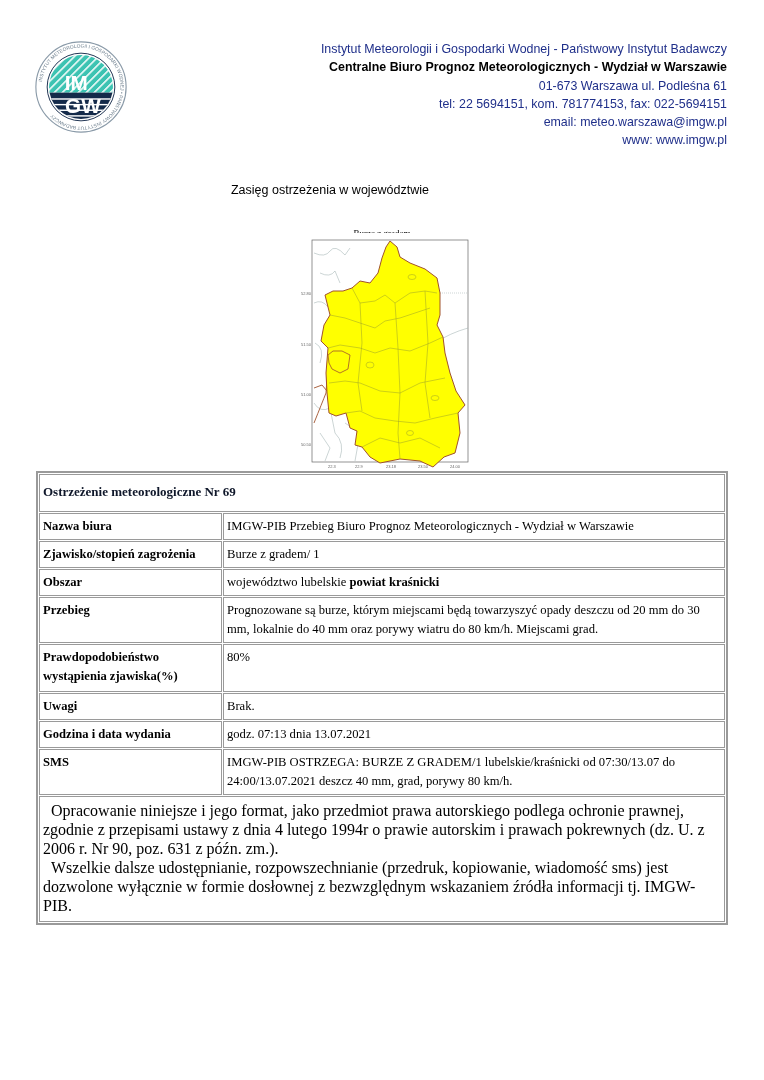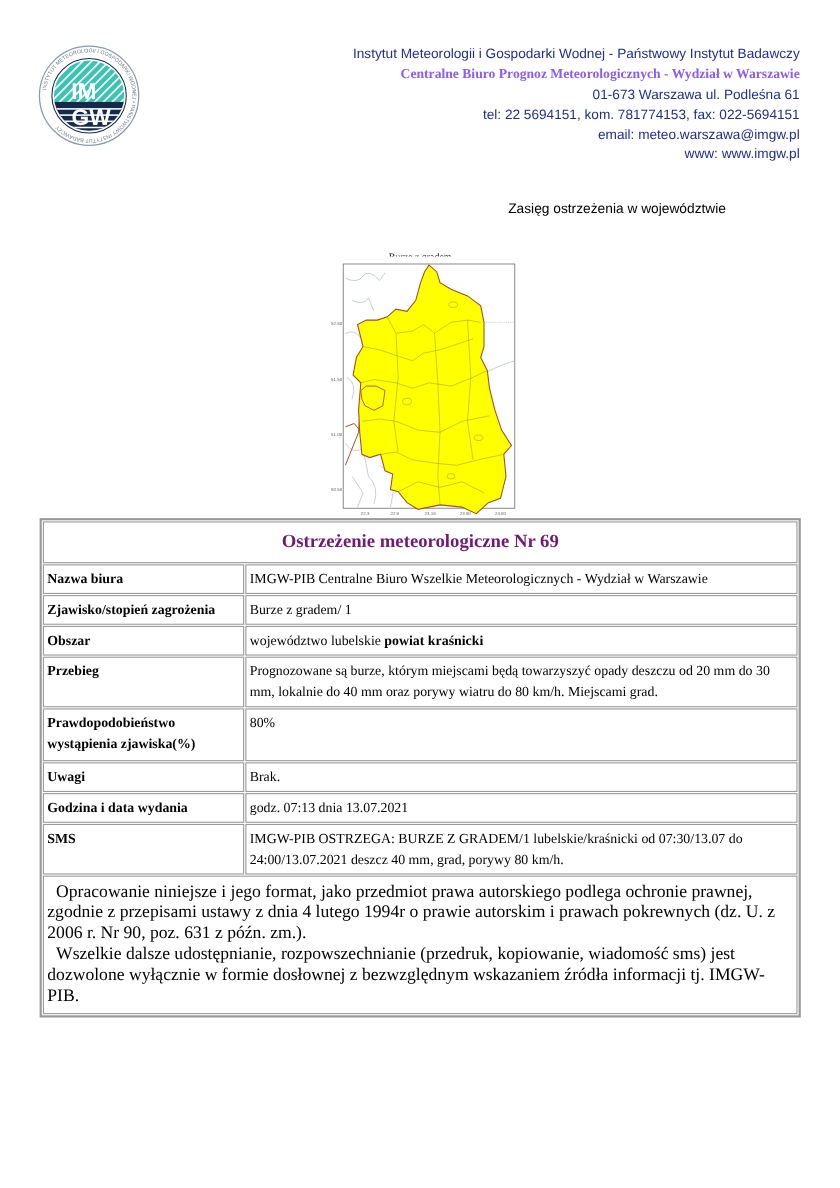--- a/index.html
+++ b/index.html
@@ -1,29 +1,29 @@
 <!DOCTYPE html>
 <html><head>
 <meta charset="utf-8">
 <style>
   html, body { margin: 0; padding: 0; background: #ffffff; }
   body { width: 764px; height: 1080px; position: relative; overflow: hidden; font-family: "Liberation Serif", serif; color: #000; }
 
   .logo { position: absolute; left: 34px; top: 40px; width: 94px; height: 94px; }
 
   .header { position: absolute; right: 37px; top: 40px; text-align: right; font-family: "Liberation Sans", sans-serif; color: #1f2f8a; font-size: 12.4px; line-height: 18.3px; }
-  .header .bold { font-weight: bold; color: #8b5cf6; font-family: Liberation Serif, serif; }
+  .header .bold { font-weight: bold; color: #000000; }
 
-  .map-title { position: absolute; left: 0; width: 660px; top: 183px; text-align: right; font-family: "Liberation Sans", sans-serif; font-size: 12.5px; color: #000; }
+  .map-title { position: absolute; left: 0; width: 660px; top: 183px; text-align: center; font-family: "Liberation Sans", sans-serif; font-size: 12.5px; color: #000; }
   .map-sub { position: absolute; left: 300px; width: 164px; top: 228px; text-align: center; font-family: Liberation Serif, serif; font-size: 9px; color: #000; }
   .map { position: absolute; left: 300px; top: 233px; width: 170px; height: 236px; }
 
   .warn-table { position: absolute; left: 36px; top: 471px; width: 692px; border-collapse: separate; border-spacing: 1px; border: 2px solid #9a9a9a; background: #fff; }
   .warn-table td { border: 1px solid #9a9a9a; font-size: 12.6px; line-height: 19px; padding: 3px 3px; vertical-align: top; }
-  .warn-table td.title { text-align: center; color: #701a75; font-weight: bold; font-size: 17px; padding: 7px 3px 10px; }
+  .warn-table td.title { text-align: left; color: #0f172a; font-weight: bold; font-size: 13px; padding: 7px 3px 10px; }
   .warn-table td.label { width: 175px; font-weight: bold; margin-left: 28px; }
   .warn-table td.value { }
   .warn-table tr.tall td { height: 40px; }
   .warn-table td.footer { font-size: 16px; line-height: 19px; padding: 4px 3px 6px; }
 </style>
 </head>
 <body>
 
 <svg class="logo" viewBox="0 0 100 100">
   <defs>
@@ -110,21 +110,21 @@
   </g>
 </svg>
 
 <table class="warn-table">
   <tbody>
       <tr>
     <td class="title" colspan="2">Ostrzeżenie meteorologiczne Nr 69</td>
   </tr>
   <tr>
     <td class="label">Nazwa biura</td>
-    <td class="value">IMGW-PIB Centralne Biuro Wszelkie Meteorologicznych - Wydział w Warszawie</td>
+    <td class="value">IMGW-PIB Przebieg Biuro Prognoz Meteorologicznych - Wydział w Warszawie</td>
   </tr>
   <tr>
     <td class="label">Zjawisko/stopień zagrożenia</td>
     <td class="value">Burze z gradem/ 1</td>
   </tr>
   <tr>
     <td class="label">Obszar</td>
     <td class="value"><span>województwo lubelskie </span><b>powiat kraśnicki</b></td>
   </tr>
   <tr>

